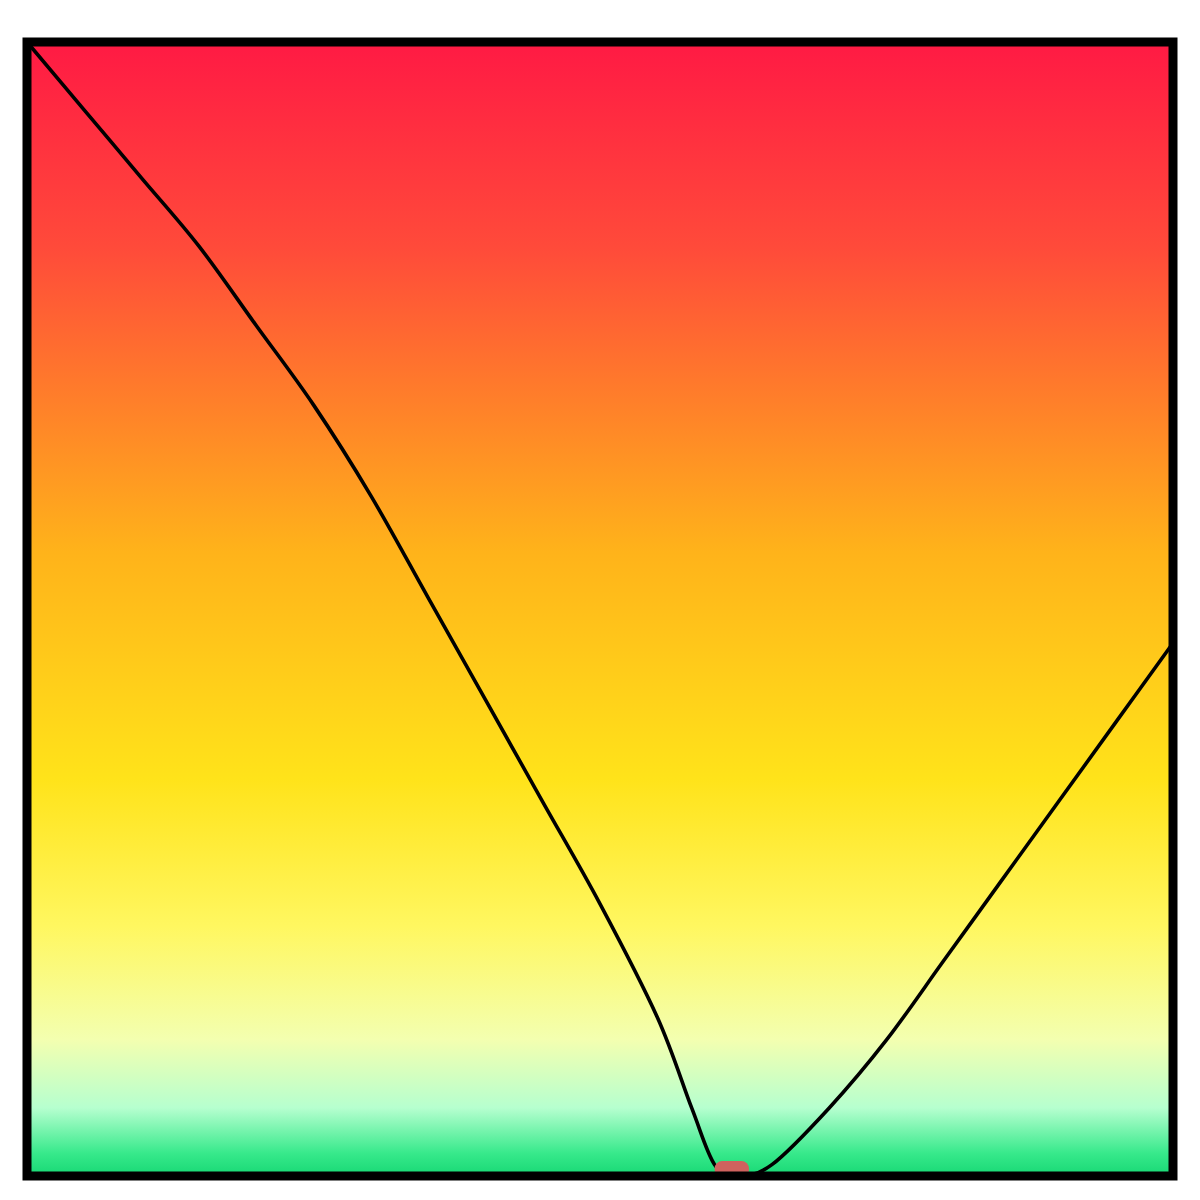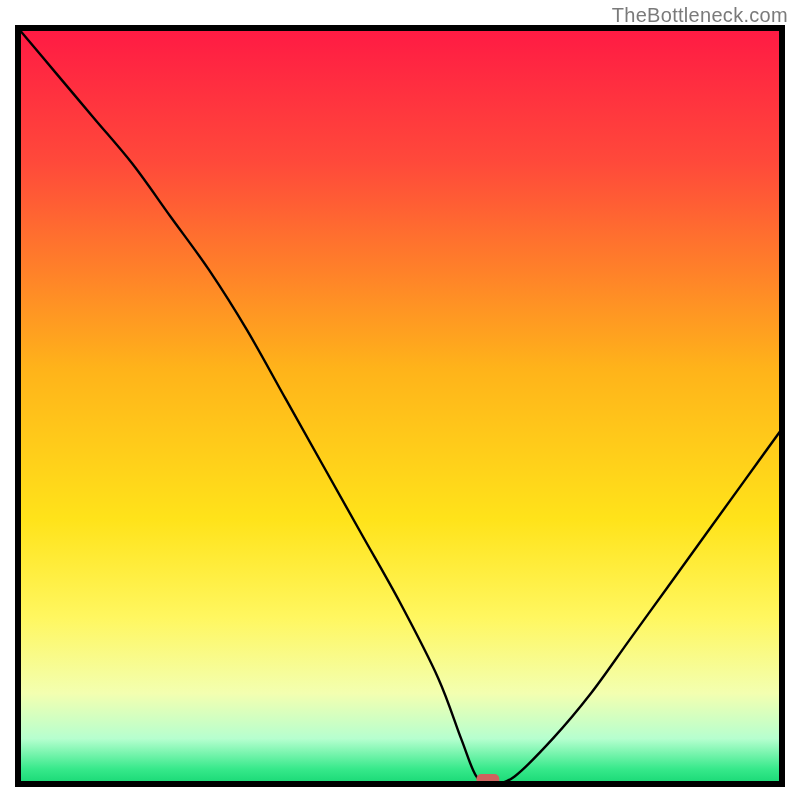--- a/index.html
+++ b/index.html
@@ -26,21 +26,20 @@
     z-index: 10;
   }
   svg {
     display: block;
   }
 </style>
 </head>
 <body>
 <div class="container">
 
-<div class="watermark">TheBottleneck.com</div>
 
 <svg id="chart-svg" width="800" height="800" viewBox="0 0 800 800">
   <defs>
     <linearGradient id="bg-grad" x1="0" y1="0" x2="0" y2="1">
           <stop offset="0%" stop-color="#ff1a44"></stop>
           <stop offset="18%" stop-color="#ff4a3a"></stop>
           <stop offset="45%" stop-color="#ffb31a"></stop>
           <stop offset="65%" stop-color="#ffe31a"></stop>
           <stop offset="78%" stop-color="#fff760"></stop>
           <stop offset="88%" stop-color="#f3ffb0"></stop>

